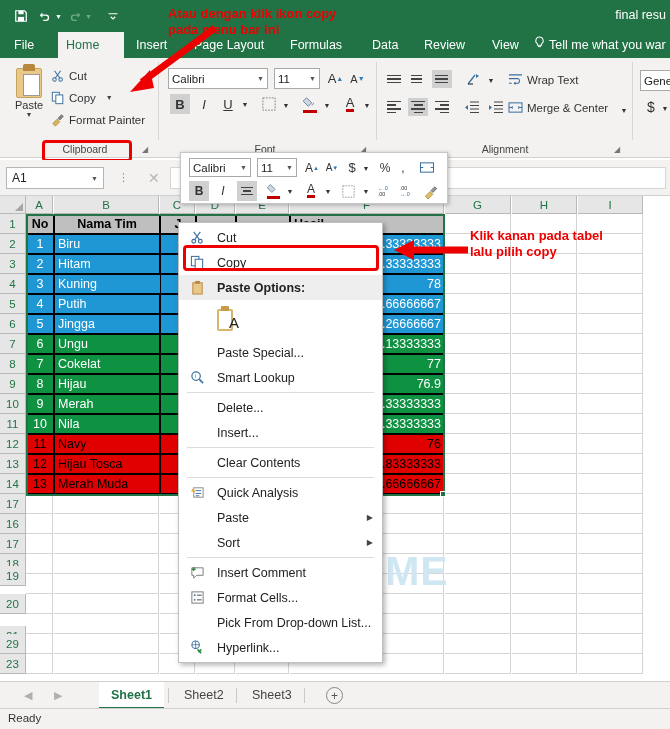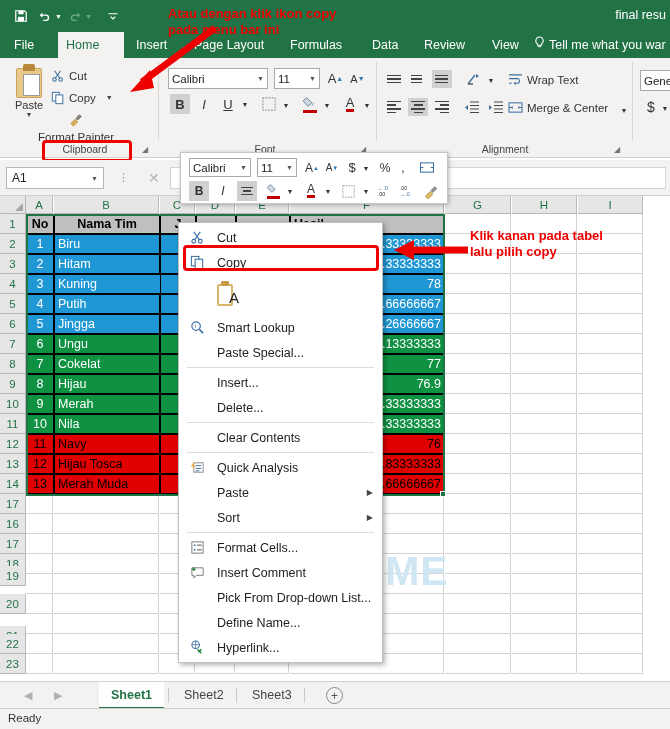--- a/index.html
+++ b/index.html
@@ -275,21 +275,21 @@
     <span class="cmd-ico">
       <svg width="14" height="14" viewBox="0 0 16 16">
           <rect x="1.5" y="1.5" width="8" height="10" fill="#fff" stroke="#3b6fa0" stroke-width="1.1"></rect>
           <rect x="5.5" y="4.5" width="8" height="10" fill="#fff" stroke="#3b6fa0" stroke-width="1.1"></rect>
         </svg>
     </span>
     <span>Copy</span>
     <span style="font-size:7px;color:#444;margin-left:6px;">▼</span>
   </div>
 
-  <div class="cmd" style="left:38px; top:54px;flex-direction:column;">
+  <div class="cmd" style="left:50px; top:54px;">
     <span class="cmd-ico">
       <svg width="14" height="14" viewBox="0 0 16 16">
           <path d="M2 12l5-5 3 3-5 5z" fill="#d9b25e" stroke="#a8862f" stroke-width=".8"></path>
           <path d="M8 6l4-4 2 2-4 4z" fill="#888" stroke="#555" stroke-width=".8"></path>
         </svg>
     </span>
     <span>Format Painter</span>
   </div>
 
   <div class="copy-highlight"></div>
@@ -560,21 +560,21 @@
       <div class="rowhead" style="top: 238px;">12</div>
       <div class="rowhead" style="top: 258px;">13</div>
       <div class="rowhead" style="top: 278px;">14</div>
       <div class="rowhead" style="top: 298px;">17</div>
       <div class="rowhead" style="top: 318px;">16</div>
       <div class="rowhead" style="top: 338px;">17</div>
       <div class="rowhead" style="top: 358px;">18</div>
       <div class="rowhead" style="top: 370px;">19</div>
       <div class="rowhead" style="top: 398px;">20</div>
       <div class="rowhead" style="top: 418px; margin-top: 12px;">21</div>
-      <div class="rowhead" style="top: 438px;">22</div>
+      <div class="rowhead" style="top: 438px;">29</div>
       <div class="rowhead" style="top: 458px;">23</div>
     </div>
   <div id="empty-cells">
       <div class="gcell" style="left: 26px; top: 18px; width: 27px;"></div>
       <div class="gcell" style="left: 54px; top: 18px; width: 105px;"></div>
       <div class="gcell" style="left: 160px; top: 18px; width: 35px;"></div>
       <div class="gcell" style="left: 196px; top: 18px; width: 39px;"></div>
       <div class="gcell" style="left: 236px; top: 18px; width: 53px;"></div>
       <div class="gcell" style="left: 290px; top: 18px; width: 154px;"></div>
       <div class="gcell" style="left: 445px; top: 18px; width: 66px;"></div>
@@ -887,46 +887,55 @@
     </div>
     <div class="mi">
       <span class="mico">
         <svg width="15" height="15" viewBox="0 0 16 16">
           <rect x="1.5" y="1.5" width="8" height="10" fill="#fff" stroke="#3b6fa0" stroke-width="1.1"></rect>
           <rect x="5.5" y="4.5" width="8" height="10" fill="#fff" stroke="#3b6fa0" stroke-width="1.1"></rect>
         </svg>
       </span>
       <span>Copy</span>
     </div>
+    <div class="mi shade">
+      <span class="mico">
+        <svg width="15" height="15" viewBox="0 0 16 16">
+          <rect x="3" y="3" width="10" height="12" fill="#e8c98a" stroke="#b8873d" stroke-width="1"></rect>
+          <rect x="5.5" y="1" width="5" height="3" fill="#b8873d"></rect>
+        </svg>
+      </span>
+      <span>Paste Options:</span>
+    </div>
     <div class="paste-ico-row">
       <span class="pasteA">
         <span class="cb"></span>
         <span class="cl"></span>
         <span class="aa">A</span>
       </span>
     </div>
     <div class="mi">
+      <span>Paste Special...</span>
+    </div>
+    <div class="mi">
       <span class="mico">
         <svg width="15" height="15" viewBox="0 0 16 16">
           <circle cx="6.5" cy="6.5" r="4.5" fill="none" stroke="#3b6fa0" stroke-width="1.3"></circle>
           <path d="M10 10l4 4" stroke="#3b6fa0" stroke-width="1.6"></path>
           <text x="5" y="9" font-size="6" fill="#3b6fa0">i</text>
         </svg>
       </span>
       <span>Smart Lookup</span>
     </div>
-    <div class="mi">
-      <span>Paste Special...</span>
-    </div>
     <div class="msep"></div>
     <div class="mi">
+      <span>Delete...</span>
+    </div>
+    <div class="mi">
       <span>Insert...</span>
-    </div>
-    <div class="mi">
-      <span>Delete...</span>
     </div>
     <div class="msep"></div>
     <div class="mi">
       <span>Clear Contents</span>
     </div>
     <div class="msep"></div>
     <div class="mi">
       <span class="mico">
         <svg width="15" height="15" viewBox="0 0 16 16">
           <rect x="4" y="3" width="10" height="10" fill="#fff" stroke="#888" stroke-width="1"></rect>
@@ -938,45 +947,42 @@
     </div>
     <div class="mi">
       <span>Paste</span>
       <span class="arr">▶</span>
     </div>
     <div class="mi">
       <span>Sort</span>
       <span class="arr">▶</span>
     </div>
     <div class="msep"></div>
+    <div class="mi">
+      <span class="mico">
+        <svg width="15" height="15" viewBox="0 0 16 16">
+          <path d="M2 3h12v8H7l-3 3v-3H2z" fill="#fff" stroke="#777" stroke-width="1"></path>
+          <path d="M4 2.5v4M2 4.5h4" stroke="#2e8b46" stroke-width="1.4"></path>
+        </svg>
+      </span>
+      <span>Insert Comment</span>
+    </div>
     <div class="mi">
       <span class="mico">
         <svg width="15" height="15" viewBox="0 0 16 16">
           <rect x="2" y="2" width="12" height="12" fill="#fff" stroke="#777" stroke-width="1"></rect>
           <circle cx="5" cy="5.5" r="1" fill="#3b6fa0"></circle>
           <circle cx="5" cy="10.5" r="1" fill="#3b6fa0"></circle>
           <path d="M7.5 5.5h5M7.5 10.5h5" stroke="#444" stroke-width="1"></path>
         </svg>
       </span>
       <span>Format Cells...</span>
     </div>
     <div class="mi">
-      <span class="mico">
-        <svg width="15" height="15" viewBox="0 0 16 16">
-          <path d="M2 3h12v8H7l-3 3v-3H2z" fill="#fff" stroke="#777" stroke-width="1"></path>
-          <path d="M4 2.5v4M2 4.5h4" stroke="#2e8b46" stroke-width="1.4"></path>
-        </svg>
-      </span>
-      <span>Insert Comment</span>
-    </div>
-    <div class="mi">
       <span>Pick From Drop-down List...</span>
-    </div>
-    <div class="mi">
-      <span>Define Name...</span>
     </div>
     <div class="mi">
       <span class="mico">
         <svg width="15" height="15" viewBox="0 0 16 16">
           <circle cx="6" cy="5" r="4" fill="none" stroke="#3b6fa0" stroke-width="1.1"></circle>
           <path d="M2 5h8M6 1v8" stroke="#3b6fa0" stroke-width=".8"></path>
           <path d="M8 10l4 4M9 13l3-3" stroke="#2e8b46" stroke-width="1.6"></path>
         </svg>
       </span>
       <span>Hyperlink...</span>

